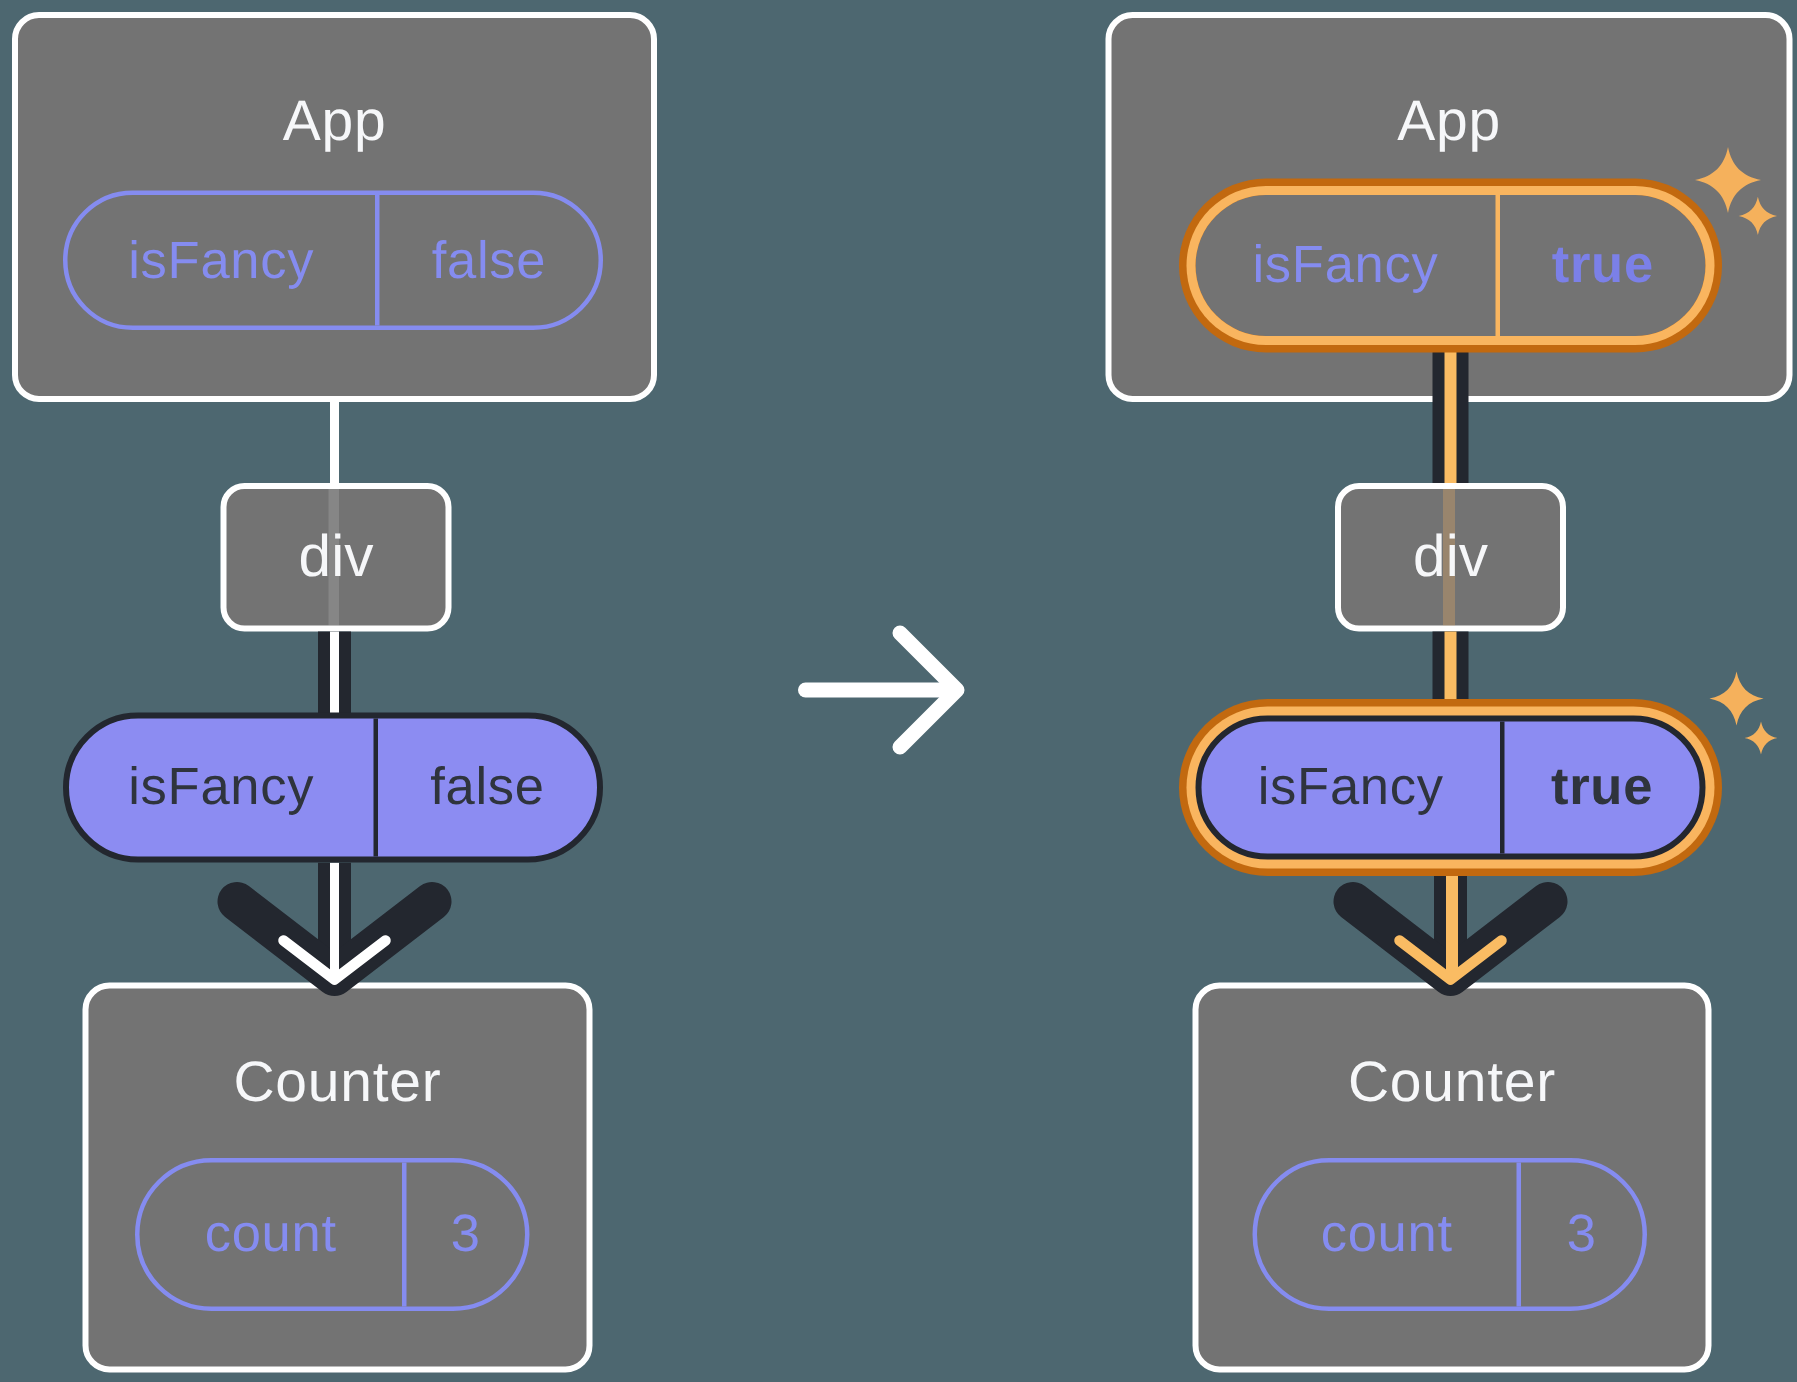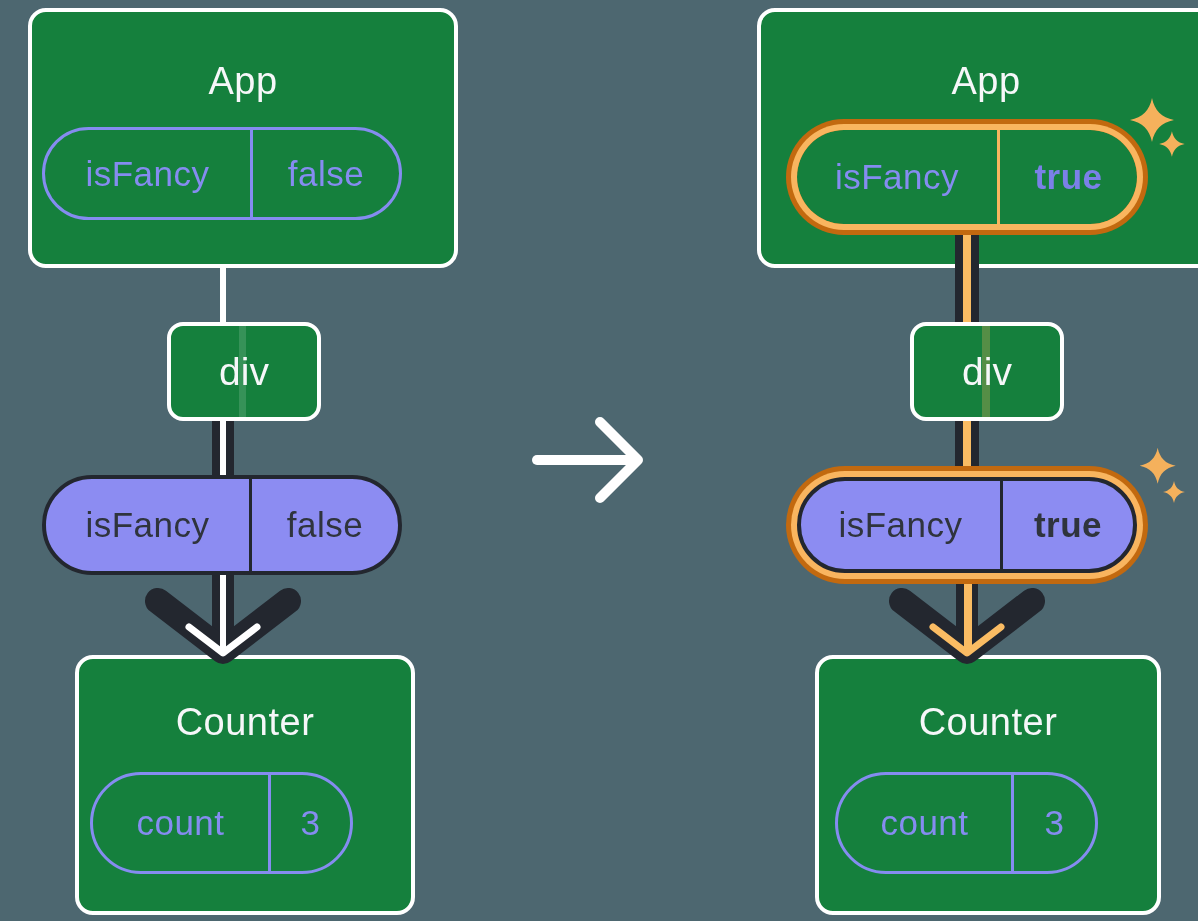--- a/index.html
+++ b/index.html
@@ -2,22 +2,22 @@
 <html><head>
 <meta charset="utf-8">
 <style>
   html,body{margin:0;padding:0;background:#4D6770;}
   .stage{
     position:relative;width:1198px;height:921px;overflow:hidden;
     background:#4D6770;
     font-family:"Liberation Sans", sans-serif;
   }
   .card{
-    position:absolute;background:#15803d;border:4px solid #FFFFFF;
-    border-radius:18px;box-sizing:border-box;margin-left:20px;
+    position:absolute;background:#737373;border:4px solid #FFFFFF;
+    border-radius:18px;box-sizing:border-box;
   }
   .card-title{
     position:absolute;left:0;right:0;text-align:center;
     color:#F6F7F9;font-size:38px;font-weight:500;letter-spacing:.5px;
   }
   .div-label{
     position:absolute;left:0;right:0;top:24px;text-align:center;
     color:#F6F7F9;font-size:39px;font-weight:500;
   }
   .pill{

